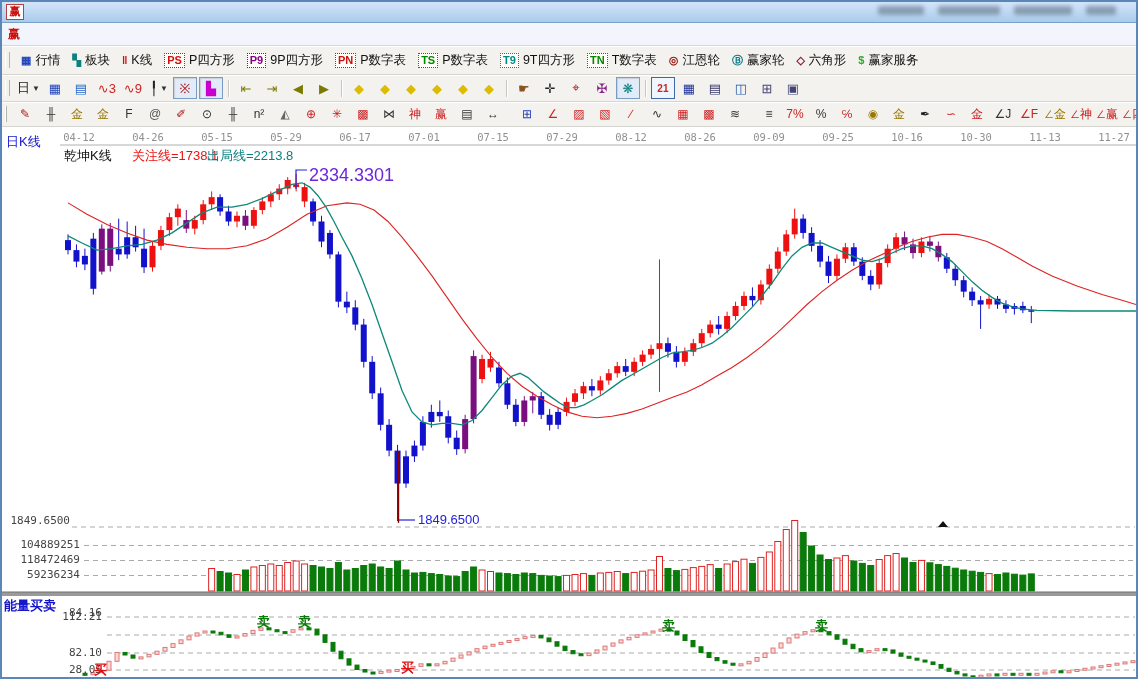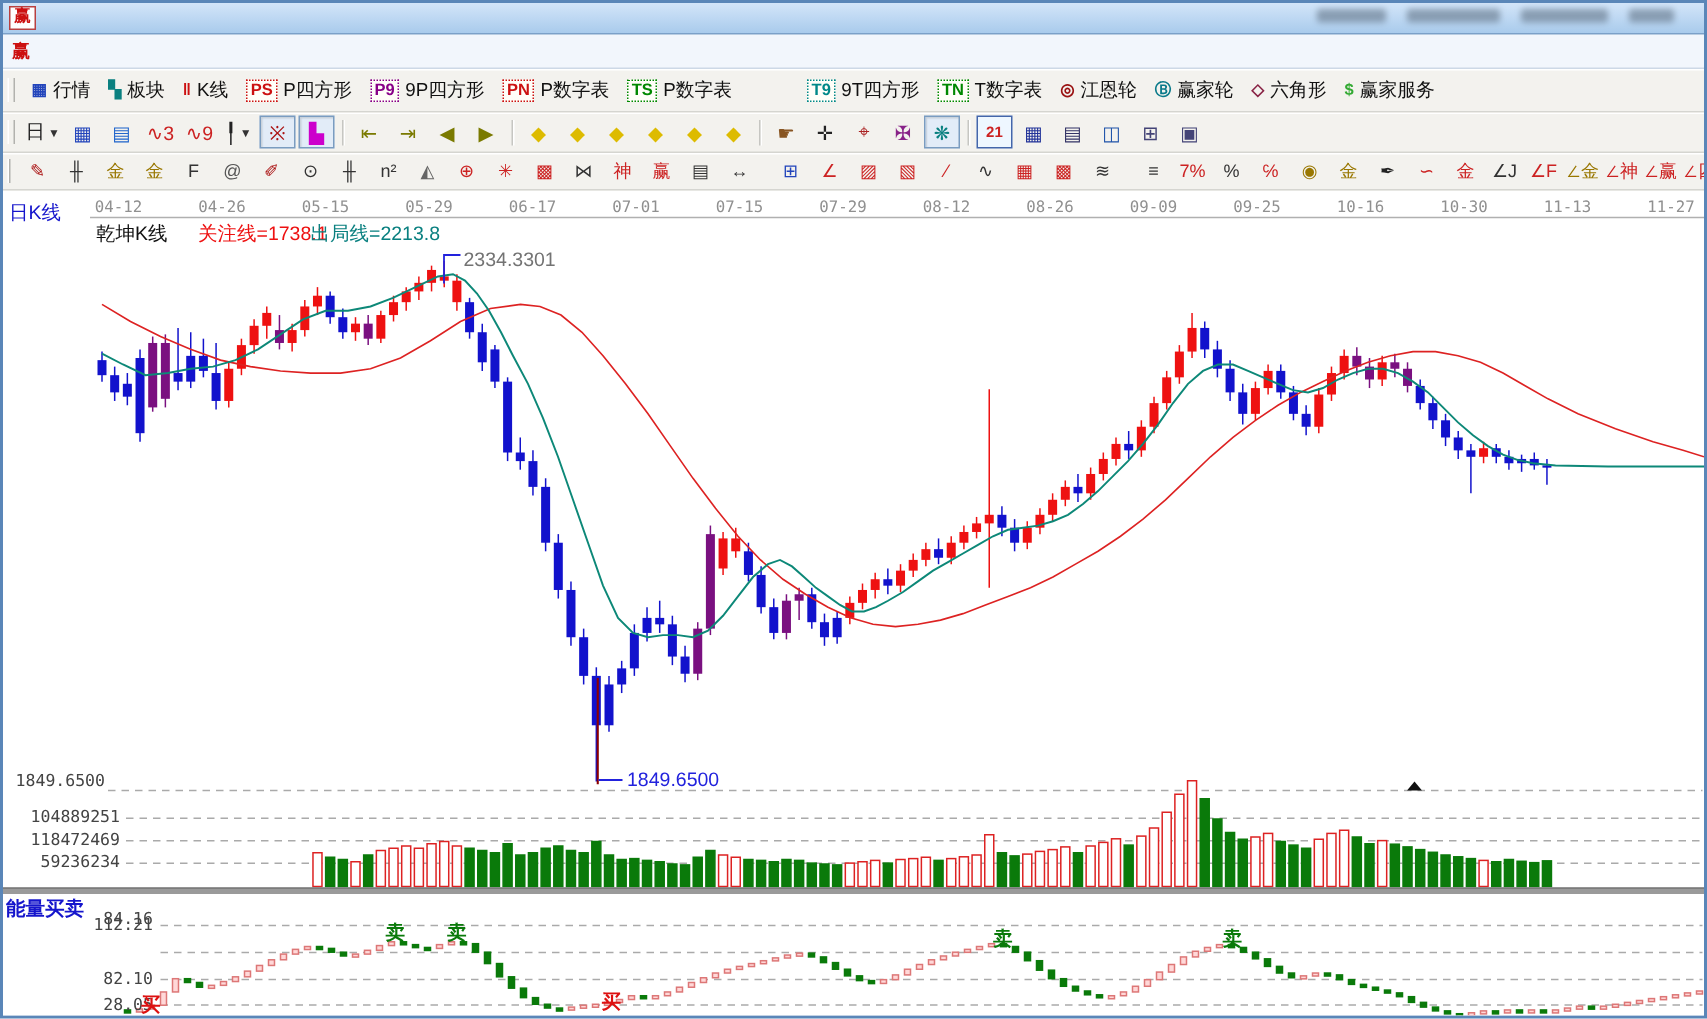--- a/index.html
+++ b/index.html
@@ -48,21 +48,21 @@
   .icon-btn .dd{font-size:8px;color:#333;margin-left:2px;}
   .icon-btn.cal{border:1px solid #4466aa;background:#eef7ff;font-size:10px;font-weight:bold;}
   
   #chart-area{position:absolute;left:0;top:128px;width:1134px;height:547px;background:#fff;}
   #chart-svg{position:absolute;left:0;top:0;}
   .ov{position:absolute;white-space:nowrap;}
   .lbl-kline{left:4px;top:3px;font-size:13px;color:#1515cc;}
   .lbl-series{left:62px;top:17px;font-size:13px;color:#111;}
   .lbl-attn{left:130px;top:17px;font-size:13px;color:#ee1111;}
   .lbl-exit{left:205px;top:17px;font-size:13px;color:#0a8080;}
-  .lbl-peak{left:307px;top:35px;font-size:13px;color:#737373;}
+  .lbl-peak{left:307px;top:35px;font-size:18px;color:#6d28d9;}
   .lbl-low{left:416px;top:382px;font-size:13px;color:#2222dd;}
   .axis-num{font-family:"DejaVu Sans Mono","Liberation Mono",monospace;font-size:11px;color:#444;text-align:right;}
   .lbl-plow{left:8px;top:384px;width:60px;}
   .vol-lbl{left:6px;width:72px;}
   .en-lbl{left:28px;width:72px;}
   .lbl-energy{left:2px;top:467px;font-size:13px;color:#1515cc;font-weight:bold;}
   .signal{position:absolute;font-size:13px;font-weight:bold;}
 </style>
 </head>
 <body>
@@ -105,21 +105,21 @@
     </div>
     <div class="tb-item">
       <span class="badge boxed" style="color: rgb(204, 17, 17);">PN</span>
       <span>P数字表</span>
     </div>
     <div class="tb-item">
       <span class="badge boxed" style="color: rgb(0, 136, 0);">TS</span>
       <span>P数字表</span>
     </div>
     <div class="tb-item">
-      <span class="badge boxed" style="color: rgb(0, 136, 136); margin-left: 38px;">T9</span>
+      <span class="badge boxed" style="color: rgb(0, 136, 136);">T9</span>
       <span>9T四方形</span>
     </div>
     <div class="tb-item">
       <span class="badge boxed" style="color: rgb(0, 136, 0);">TN</span>
       <span>T数字表</span>
     </div>
     <div class="tb-item">
       <span class="badge" style="color: rgb(153, 17, 17);">◎</span>
       <span>江恩轮</span>
     </div>

